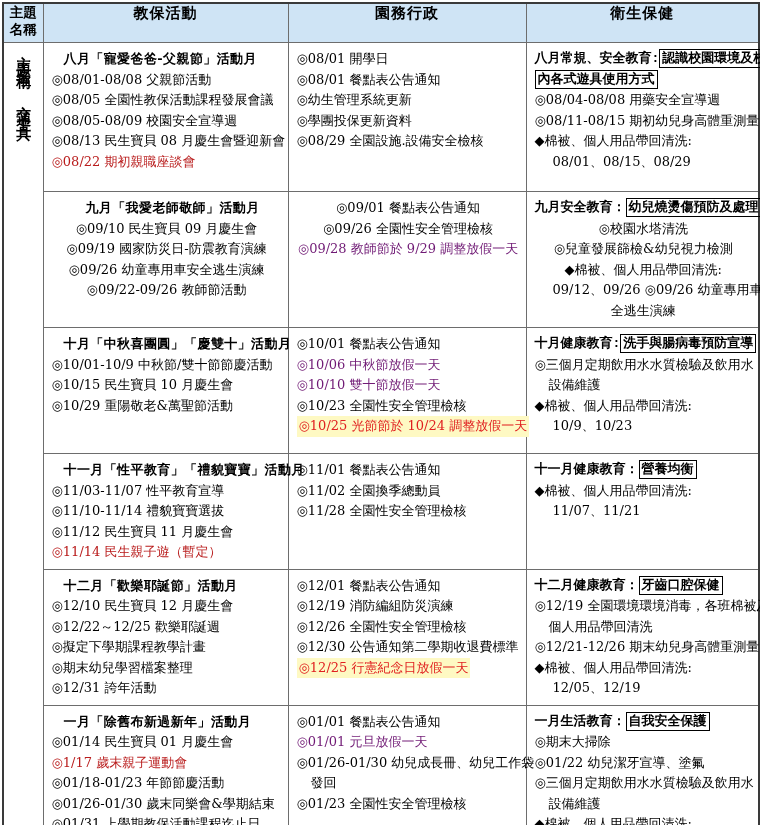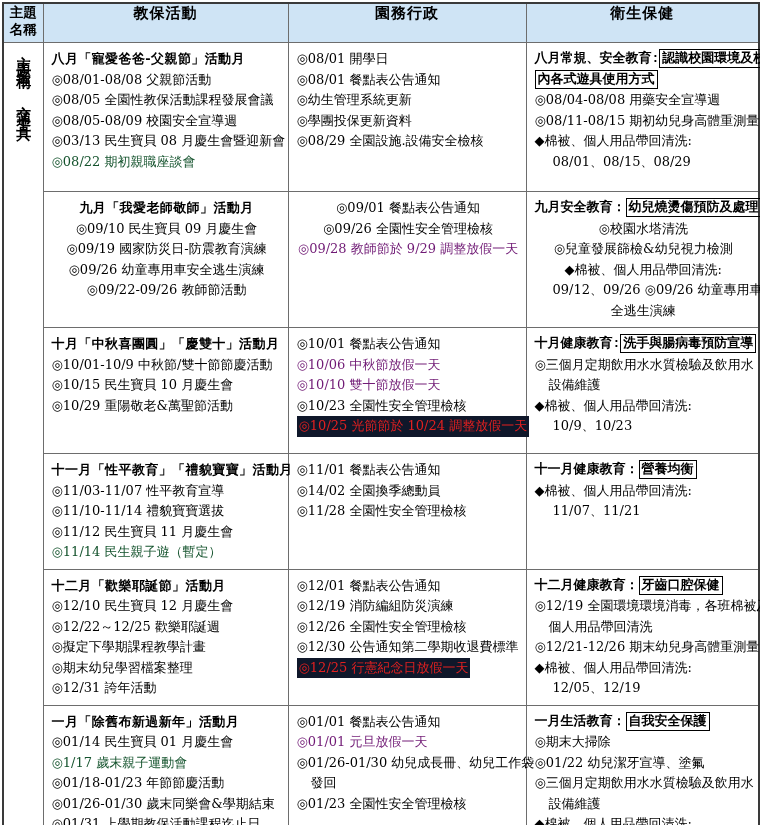--- a/index.html
+++ b/index.html
@@ -63,24 +63,24 @@
   td.col-edu{border-right:2px solid #4a4a4a;}
   td.col-adm{border-right:2px solid #4a4a4a;}
 
   .cellbox{padding:6px 6px 6px 8px;}
   .ln{
     font-size:13px;
     line-height:20.5px;
     white-space:nowrap;
     color:#000;
   }
-  .ln.title{font-weight:bold;letter-spacing:0.4px;}
-  .ln.blue{color:#14532d;}
+  .ln.title{font-weight:bold;letter-spacing:0.4px;margin-left:12px;}
+  .ln.blue{color:#b91c1c;}
   .ln.red{color:#701a75;}
-  .ln.redhl{color:#e02020;background:#0f172a;display:inline-block;padding:0 2px;}
+  .ln.redhl{color:#e02020;background:#fef9c3;display:inline-block;padding:0 2px;}
   .ln.indent{padding-left:18px;}
   .ln.ind2{padding-left:14px;}
   .boxed{
     border:1px solid #000;
     padding:0 2px;
     display:inline-block;
     line-height:17px;
     font-weight:bold;
   }
   .hrow{font-weight:bold;font-family:Liberation Mono, monospace;}
@@ -116,21 +116,21 @@
     </thead>
     <tbody id="tbody">
         <tr class="r0">
           <td class="theme-cell" rowspan="6"><span class="vert">主題名稱：交通工具</span></td>
           <td class="col-edu">
             <div class="cellbox">
               <div class="ln title">八月「寵愛爸爸-父親節」活動月</div>
               <div class="ln">◎08/01-08/08 父親節活動</div>
               <div class="ln">◎08/05 全園性教保活動課程發展會議</div>
               <div class="ln">◎08/05-08/09 校園安全宣導週</div>
-              <div class="ln">◎03/13 民生寶貝 08 月慶生會暨迎新會</div>
+              <div class="ln">◎08/13 民生寶貝 08 月慶生會暨迎新會</div>
               <div class="ln blue">◎08/22 期初親職座談會</div>
             </div>
           </td>
           <td class="col-adm">
             <div class="cellbox">
               <div class="ln">◎08/01 開學日</div>
               <div class="ln">◎08/01 餐點表公告通知</div>
               <div class="ln">◎幼生管理系統更新</div>
               <div class="ln">◎學團投保更新資料</div>
               <div class="ln">◎08/29 全園設施.設備安全檢核</div>
@@ -209,21 +209,21 @@
               <div class="ln title">十一月「性平教育」「禮貌寶寶」活動月</div>
               <div class="ln">◎11/03-11/07 性平教育宣導</div>
               <div class="ln">◎11/10-11/14 禮貌寶寶選拔</div>
               <div class="ln">◎11/12 民生寶貝 11 月慶生會</div>
               <div class="ln blue">◎11/14 民生親子遊（暫定）</div>
             </div>
           </td>
           <td class="col-adm">
             <div class="cellbox">
               <div class="ln">◎11/01 餐點表公告通知</div>
-              <div class="ln">◎14/02 全園換季總動員</div>
+              <div class="ln">◎11/02 全園換季總動員</div>
               <div class="ln">◎11/28 全園性安全管理檢核</div>
             </div>
           </td>
           <td class="col-hea">
             <div class="cellbox">
               <div class="ln hrow">十一月健康教育：<span class="boxed">營養均衡</span></div>
               <div class="ln">◆棉被、個人用品帶回清洗:</div>
               <div class="ln indent">11/07、11/21</div>
             </div>
           </td>

